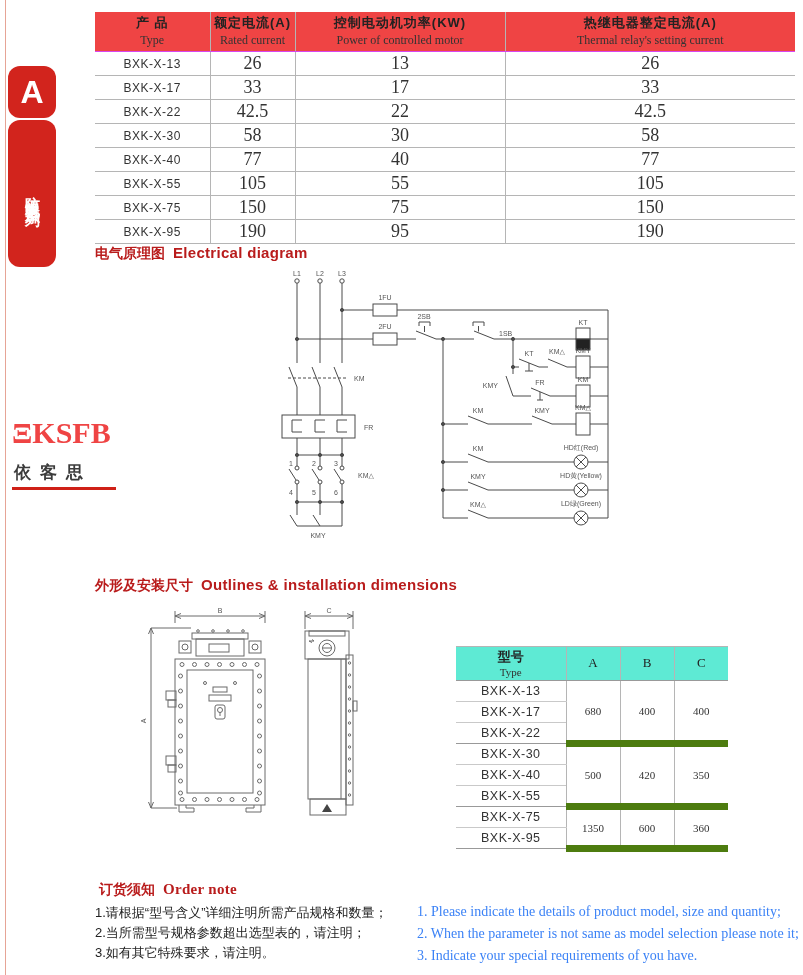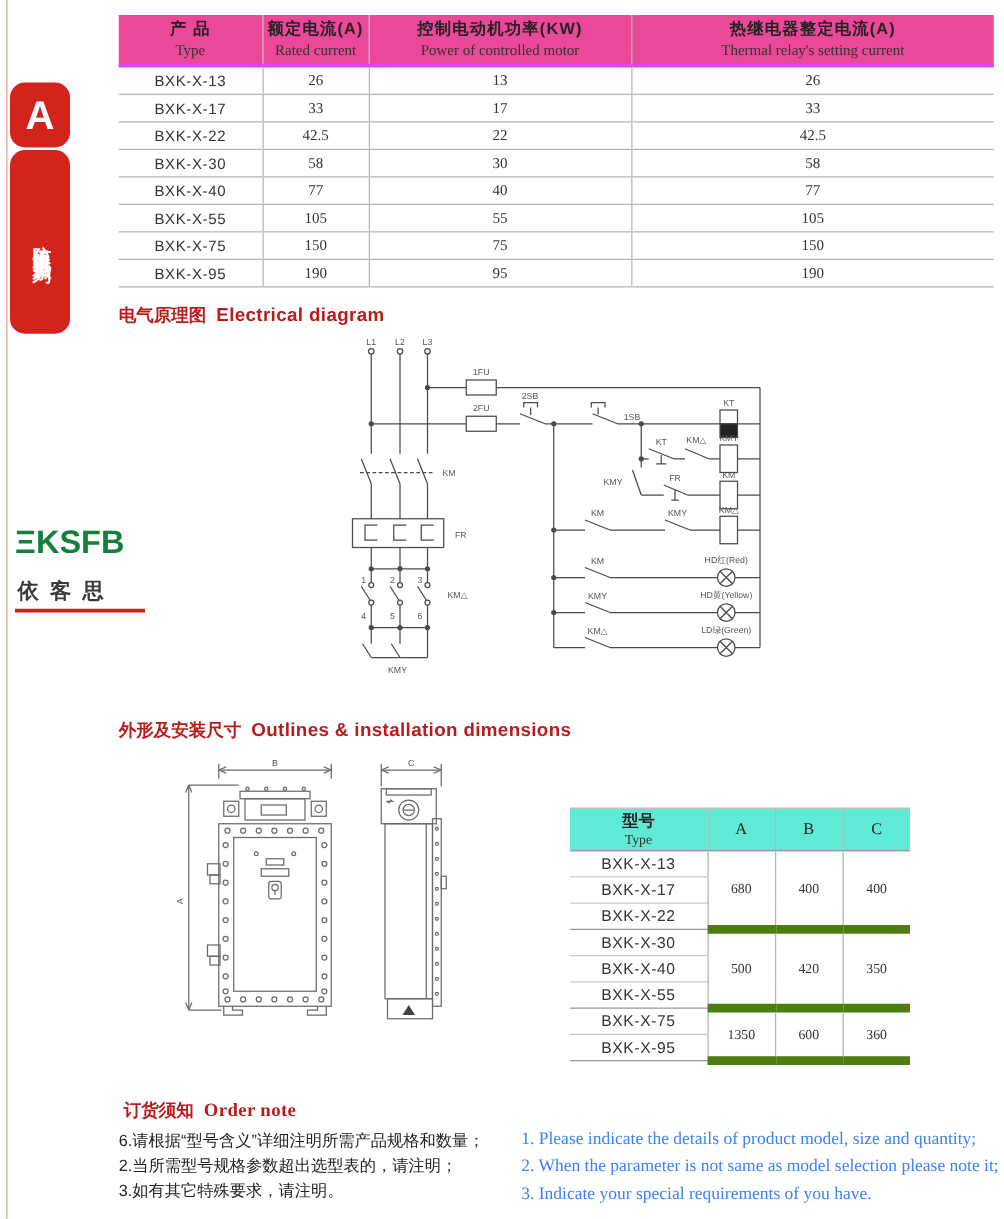--- a/index.html
+++ b/index.html
@@ -11,34 +11,34 @@
   
   .badge-a{position:absolute;left:8px;top:66px;width:48px;height:52px;background:#d2241d;
     border-radius:12px;color:#fff;font-size:32px;font-weight:bold;
     display:flex;align-items:center;justify-content:center;}
   .badge-series{position:absolute;left:8px;top:120px;width:48px;height:147px;background:#d2241d;
     border-radius:12px;color:#fff;display:flex;align-items:center;justify-content:center;}
   .badge-series span{writing-mode:vertical-rl;font-size:15px;font-weight:bold;letter-spacing:3px;}
   
   table{border-collapse:collapse;table-layout:fixed;}
   .spec-table{position:absolute;left:95px;top:12px;width:700px;}
-  .spec-table th{background:#ec4899;font-weight:normal;padding:2px 0 3px;border-bottom:3px solid #d946ef;margin-left:24px;}
+  .spec-table th{background:#ef4444;font-weight:normal;padding:2px 0 3px;border-bottom:1px solid #d946ef;margin-left:24px;}
   .spec-table th .cn{font-size:13px;font-weight:bold;color:#222;letter-spacing:1px;}
   .spec-table th .en{font-size:12px;font-family:"Liberation Serif",serif;color:#333;margin-top:1px;}
-  .spec-table td{height:19px;text-align:center;font-size:12px;color:#333;
+  .spec-table td{height:19px;text-align:center;font-size:18px;color:#333;
     border-bottom:1px solid #b5b5b5;font-family:"Liberation Serif",serif;}
   .spec-table td:first-child{font-family:"Liberation Sans",sans-serif;font-size:12px;letter-spacing:0.5px;}
   .spec-table th+th,.spec-table td+td{border-left:1px solid #b5b5b5;}
   
   .sec-title{position:absolute;color:#b91c1c;white-space:nowrap;}
   .sec-title .cn{font-size:14px;font-weight:bold;}
   .sec-title .en{font-size:15px;font-weight:bold;margin-left:8px;letter-spacing:0.3px;}
   
   .logo{position:absolute;left:12px;top:420px;width:104px;}
-  .logo-brand{font-size:26px;font-weight:900;color:#15803d;letter-spacing:0;line-height:26px;}
+  .logo-brand{font-size:30px;font-weight:900;color:#ef4444;letter-spacing:0;line-height:26px;font-family:Liberation Serif, serif;}
   .logo-cn{font-size:17px;font-weight:bold;color:#3b3b3b;letter-spacing:9px;
     border-bottom:3px solid #cf2017;padding:2px 0 3px 2px;margin-top:13px;}
   
   .diagram-svg{position:absolute;left:268px;top:268px;}
   .outline-svg{position:absolute;left:135px;top:603px;}
   svg text{font-family:"Liberation Sans",sans-serif;fill:#555;font-size:7px;}
   
   .dim-table{position:absolute;left:456px;top:646px;width:272px;border-top:1px solid #b5b5b5;}
   .dim-table th{background:#5eead4;border-bottom:1px solid #999;padding:1px 0 2px;}
   .dim-table th .cn{font-size:13px;font-weight:bold;color:#222;}
@@ -416,21 +416,21 @@
     <tr class="group-end">
         <td class="type">BXK-X-95</td>
       </tr>
   </tbody>
 </table>
 
 <div class="sec-title" style="left:99px;top:880px;font-family:Liberation Serif, serif;">
   <span class="cn">订货须知</span><span class="en">Order note</span>
 </div>
 <div class="order-cn">
-  <div>6.请根据“型号含义”详细注明所需产品规格和数量；</div>
+  <div>1.请根据“型号含义”详细注明所需产品规格和数量；</div>
   <div>2.当所需型号规格参数超出选型表的，请注明；</div>
   <div>3.如有其它特殊要求，请注明。</div>
 </div>
 <div class="order-en">
   <div>1. Please indicate the details of product model, size and quantity;</div>
   <div>2. When the parameter is not same as model selection please note it;</div>
   <div>3. Indicate your special requirements of you have.</div>
 </div>
 
 </body></html>

